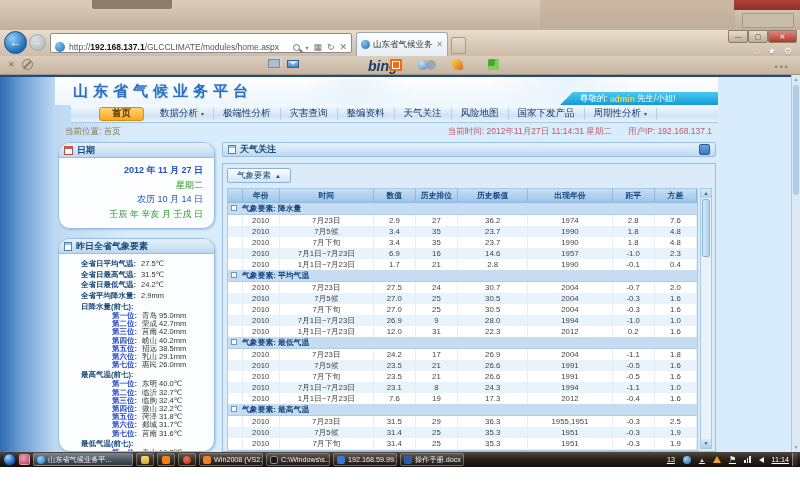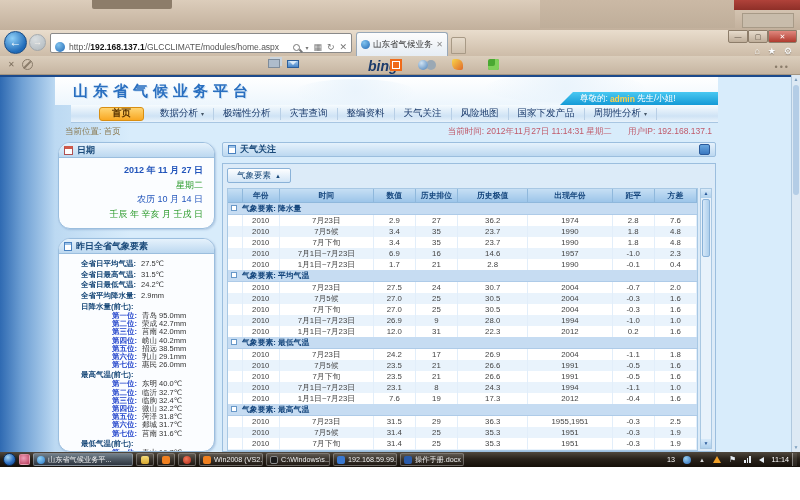--- a/index.html
+++ b/index.html
@@ -138,21 +138,21 @@
 .tb.active { background:linear-gradient(180deg,rgba(170,210,245,.45),rgba(90,130,180,.3)); }
 .tb .ti { width:8px; height:8px; border-radius:2px; flex:none; }
 .tb.icononly { width:18px; justify-content:center; }
 .ti.ie { border-radius:50%; background:radial-gradient(circle at 35% 30%,#8fd0f4,#2a78c8); }
 .ti.folder { background:linear-gradient(180deg,#f4dc7a,#d8a830); }
 .ti.orange { background:#f08020; }
 .ti.media { border-radius:50%; background:radial-gradient(circle at 40% 35%,#f07858,#b02818); }
 .ti.cmd { background:#1a1a1a; border:1px solid #888; }
 .ti.remote { background:#3a78d0; }
 .ti.word { background:#2a5aa8; }
-.tray { margin-left:auto; display:flex; align-items:center; gap:8px; color:#fff; font-size:7.2px; flex:none; }
+.tray { margin-left:auto; display:flex; align-items:center; gap:8px; color:#fff; font-size:7.2px; flex:none;text-decoration:underline; }
 .dot-blue { width:8px; height:8px; border-radius:50%; background:radial-gradient(circle at 35% 30%,#9ad0f0,#2868b8); }
 .tray .up { font-size:6px; color:#ddd; }
 .tri-orange { width:0; height:0; border-left:4px solid transparent; border-right:4px solid transparent; border-bottom:7px solid #f0a028; }
 .flagic { color:#e8eef4; font-size:8px; }
 .netic { display:flex; align-items:flex-end; gap:1px; }
 .netic i { display:block; width:1.5px; background:#e8eef4; }
 .spk { width:0; height:0; border-top:3px solid transparent; border-bottom:3px solid transparent; border-right:5px solid #e8eef4; }
 .showdesk { width:5px; height:13px; border-left:1px solid rgba(255,255,255,.4); background:rgba(255,255,255,.08); flex:none; }
 .whitebottom { position:absolute; top:467px; left:0; width:800px; height:33px; background:#fff; }
 </style>

